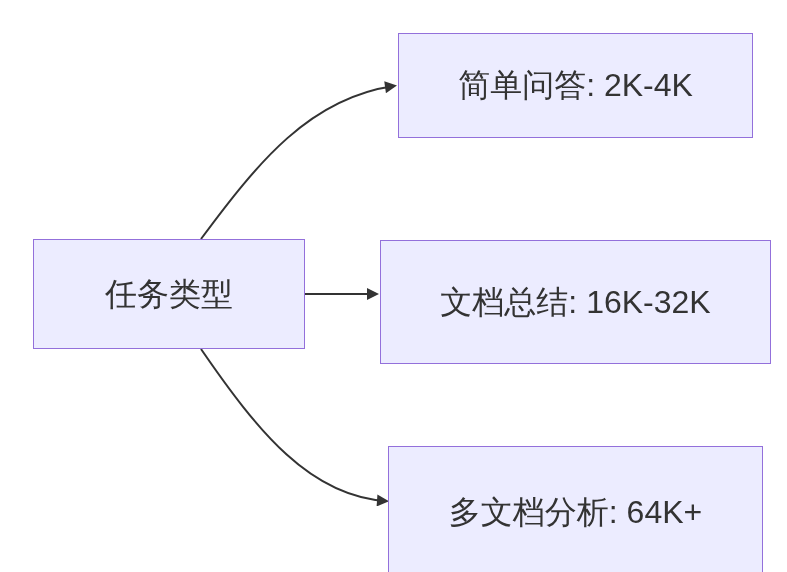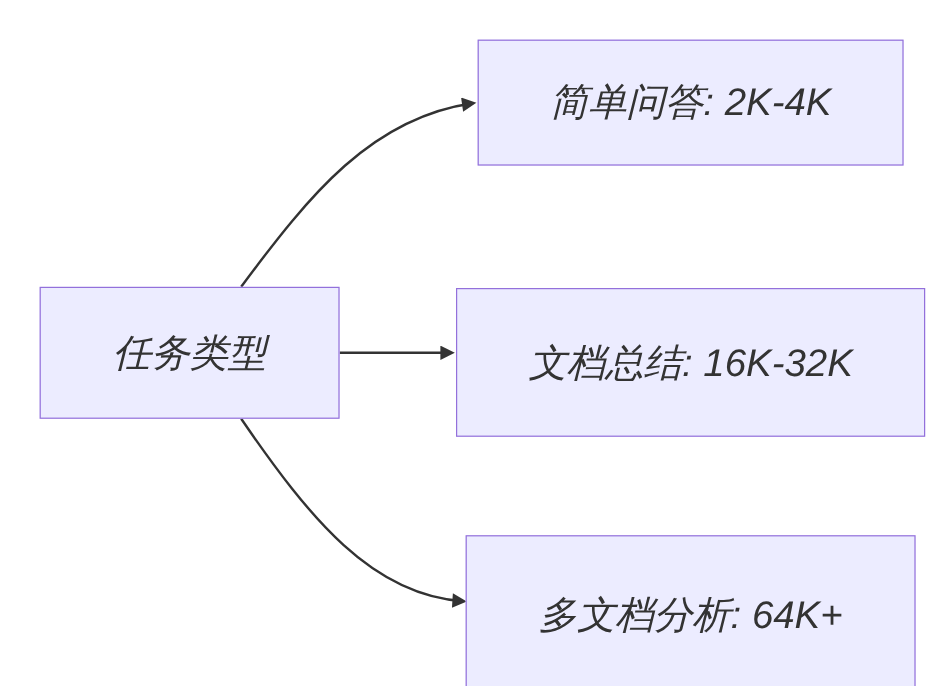--- a/index.html
+++ b/index.html
@@ -32,21 +32,20 @@
   }
   .node {
     position: absolute;
     box-sizing: border-box;
     background: var(--node-fill, #ECECFF);
     border: 1.5px solid var(--node-border, #9370DB);
     display: flex;
     align-items: center;
     justify-content: center;
     text-align: center;
-    font-style: italic;
   }
   .node-label {
     color: var(--text, #333333);
     font-size: 32px;
     line-height: 1.2;
     white-space: nowrap;
   }
 </style>
 </head>
 <body>
@@ -57,21 +56,21 @@
     <defs>
       <marker id="arrowhead" viewBox="0 0 12 12" refX="9" refY="6" markerWidth="14" markerHeight="12" markerUnits="userSpaceOnUse" orient="auto">
         <path class="arrowhead" d="M0,0 L12,6 L0,12 Z"></path>
       </marker>
     </defs>
     <path class="edge" d="M201,239 C258,162 310,98 394,86" marker-end="url(#arrowhead)"></path>
     <path class="edge" d="M283,294 L376,294" marker-end="url(#arrowhead)"></path>
     <path class="edge" d="M201,349 C258,432 310,496 386,501" marker-end="url(#arrowhead)"></path>
   </svg>
 
-  <div class="node" style="left:33px; top:239px; width:250px; height:110px;">
+  <div class="node" style="left:33px; top:239px; width:272px; height:110px;">
     <span class="node-label">任务类型</span>
   </div>
 
   <div class="node" style="left:398px; top:33px; width:355px; height:105px;">
     <span class="node-label">简单问答: 2K-4K</span>
   </div>
 
   <div class="node" style="left:380px; top:240px; width:391px; height:124px;">
     <span class="node-label">文档总结: 16K-32K</span>
   </div>

